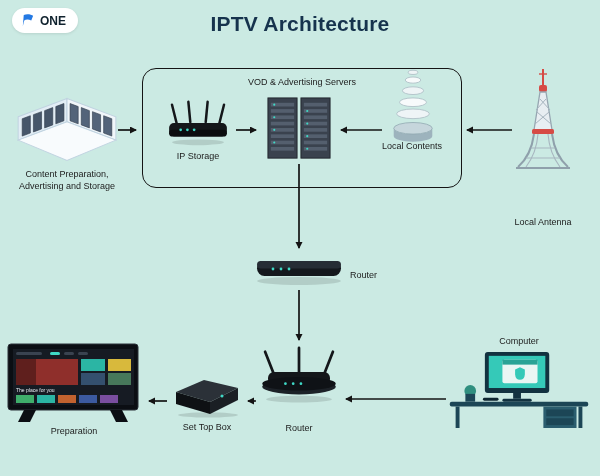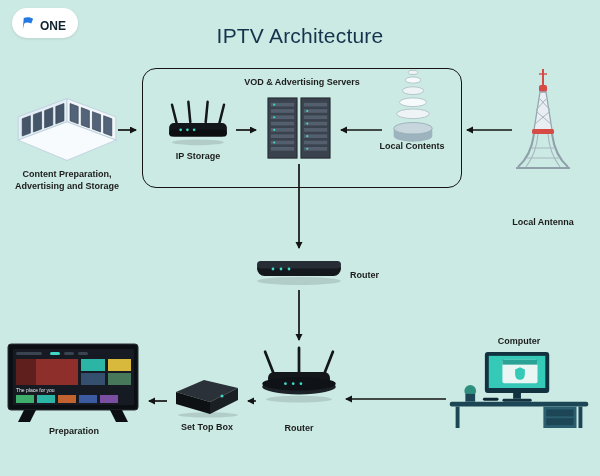--- a/index.html
+++ b/index.html
@@ -1,22 +1,22 @@
 <!DOCTYPE html>
 <html><head>
 <meta charset="utf-8">
 <style>
   html,body{margin:0;padding:0;}
   body{width:600px;height:476px;font-family:"Liberation Sans",sans-serif;}
   .canvas{position:relative;width:600px;height:476px;background:#cbeae3;overflow:hidden;}
   .abs{position:absolute;}
-  .label{font-size:9px;font-weight:700;color:#1c1c1c;text-align:center;line-height:1.3;}
-  .title{position:absolute;top:24px;left:0;width:100%;text-align:center;font-size:21px;font-weight:400;color:#16334d;letter-spacing:.2px;}
+  .label{font-size:9px;font-weight:400;color:#1c1c1c;text-align:center;line-height:1.3;}
+  .title{position:absolute;top:12px;left:0;width:100%;text-align:center;font-size:21px;font-weight:700;color:#16334d;letter-spacing:.2px;}
   .logo{position:absolute;left:12px;top:8px;background:#ffffff;border-radius:15px;padding:5px 12px 5px 8px;display:flex;align-items:center;gap:5px;box-shadow:0 1px 3px rgba(0,0,0,.10);}
-  .logo-text{font-weight:800;font-size:12px;color:#10222e;margin-top:6px;}
+  .logo-text{font-weight:800;font-size:12px;color:#10222e;}
   .group-box{position:absolute;left:142px;top:68px;width:318px;height:118px;border:1.6px solid #141414;border-radius:14px;}
   .arrows{position:absolute;left:0;top:0;}
   svg.illu{display:block;width:100%;height:100%;}
 </style>
 </head>
 <body>
 
 <div class="canvas">
 
   <div class="logo">

